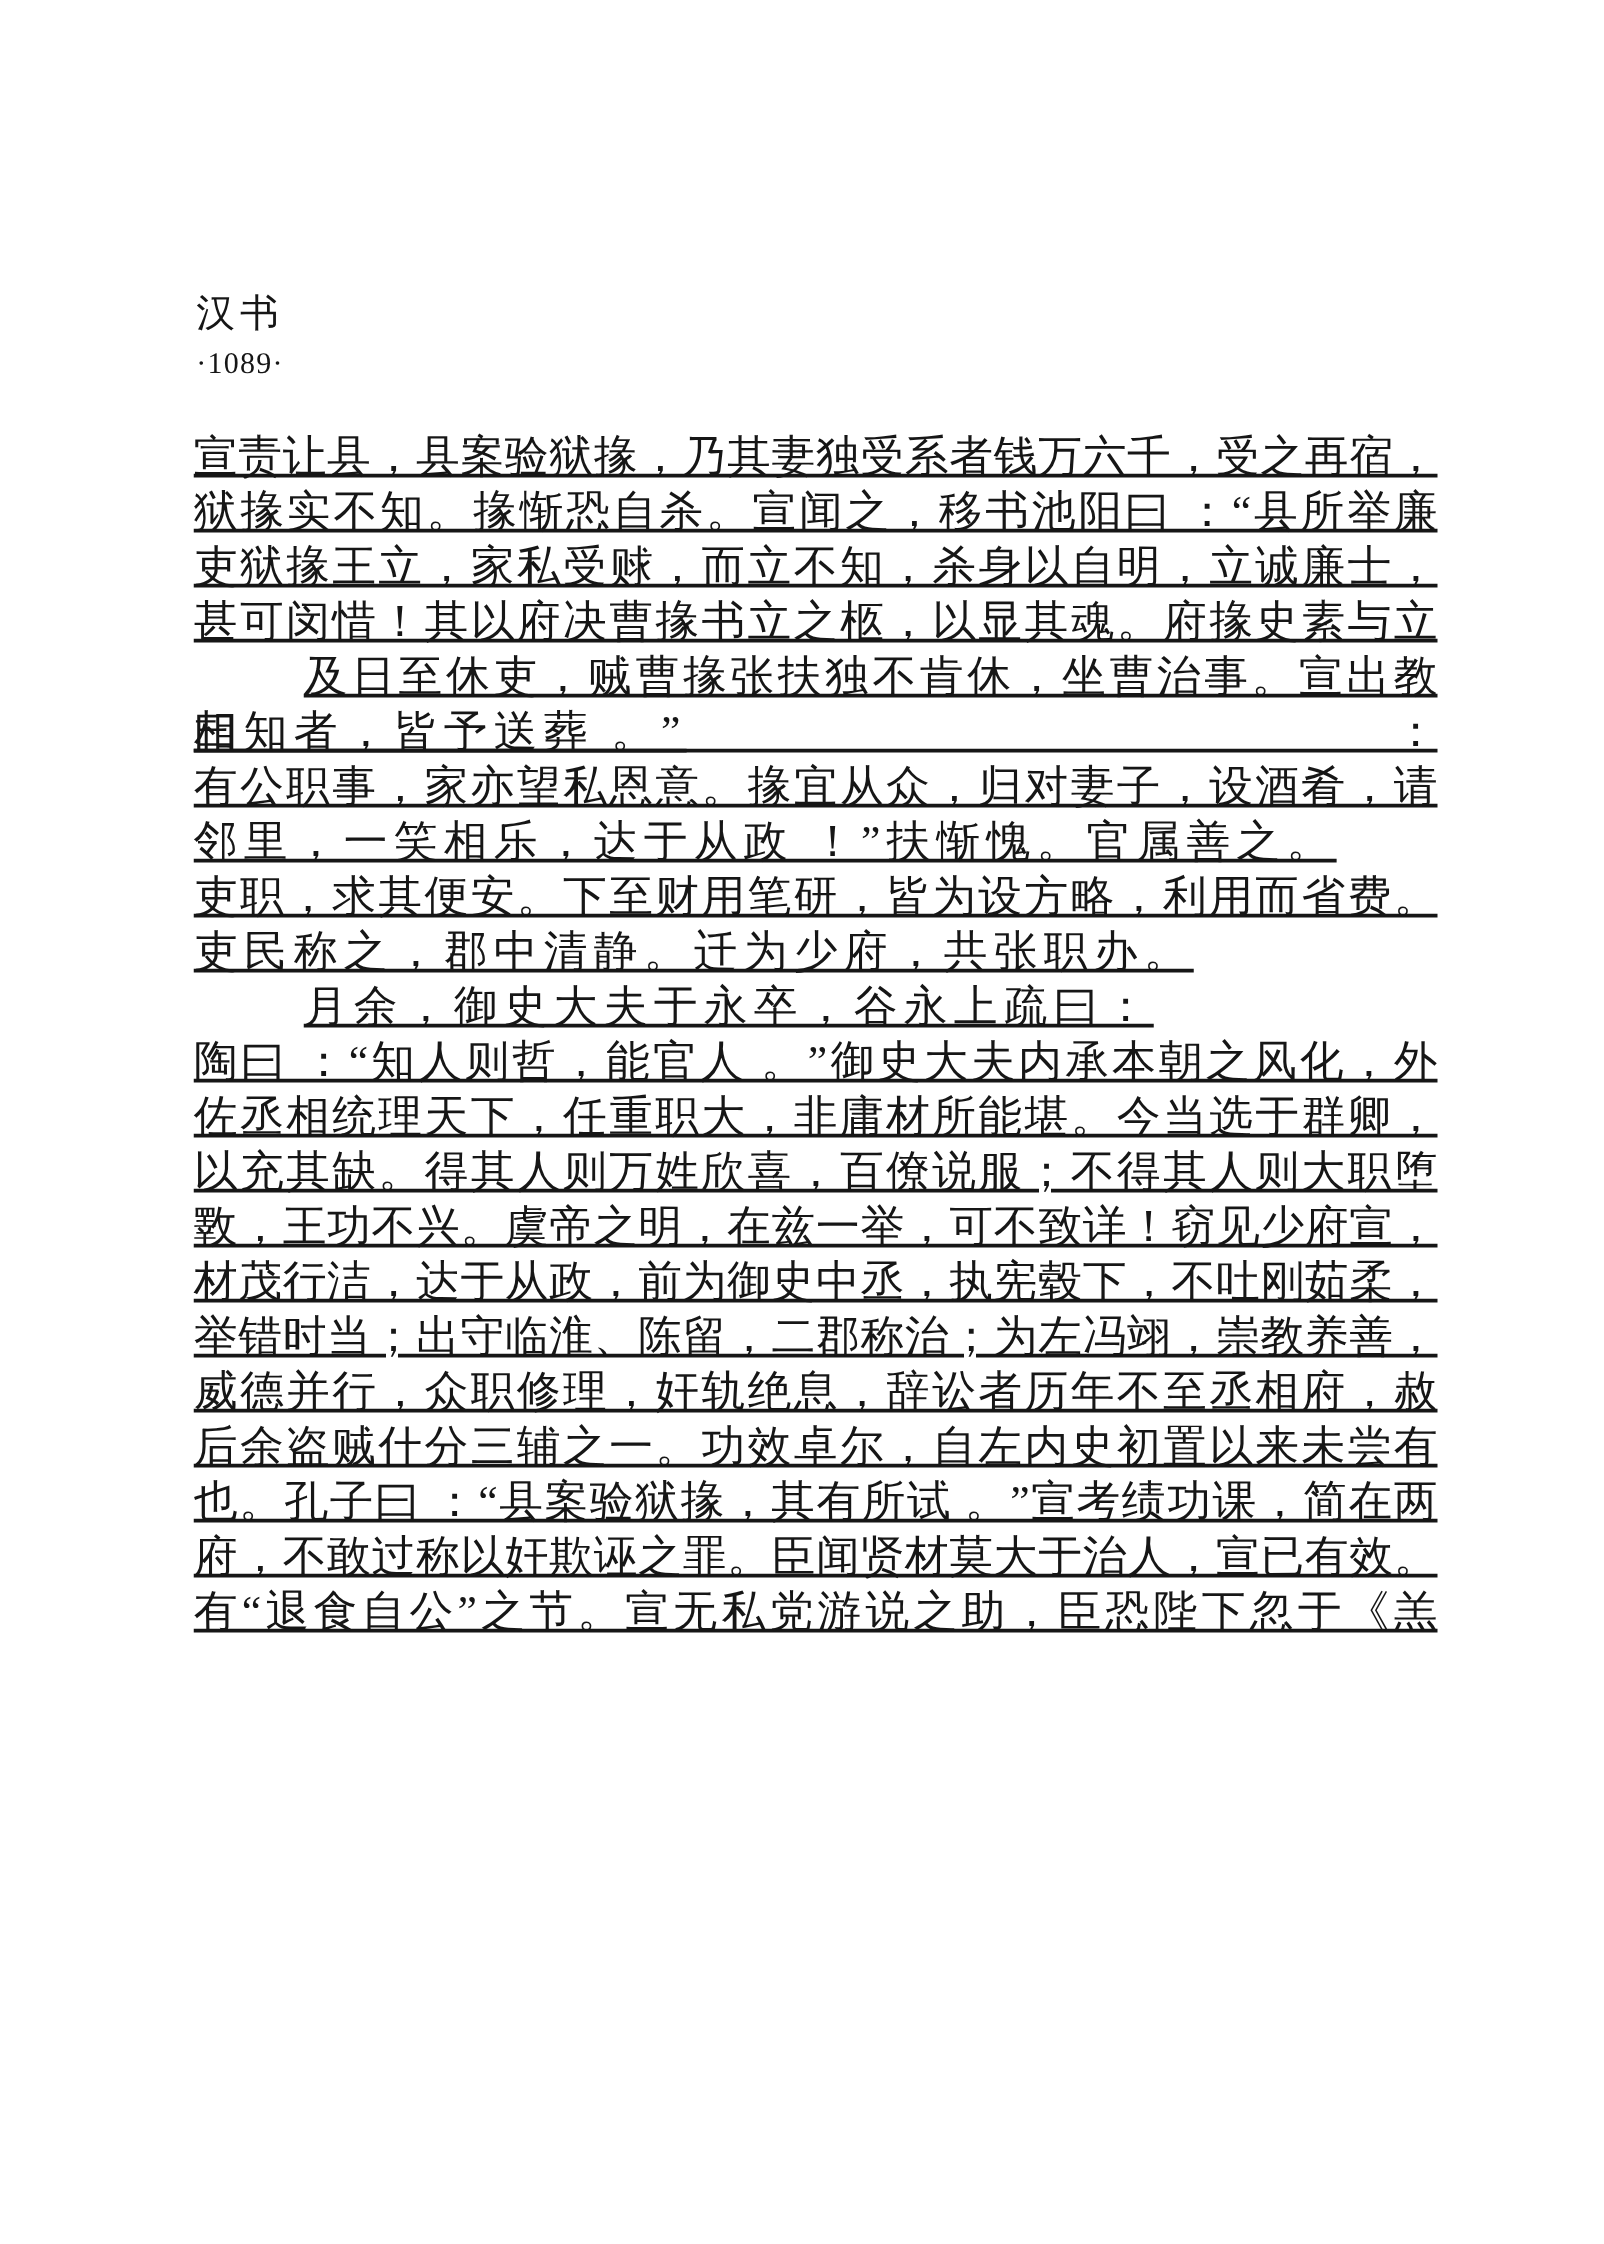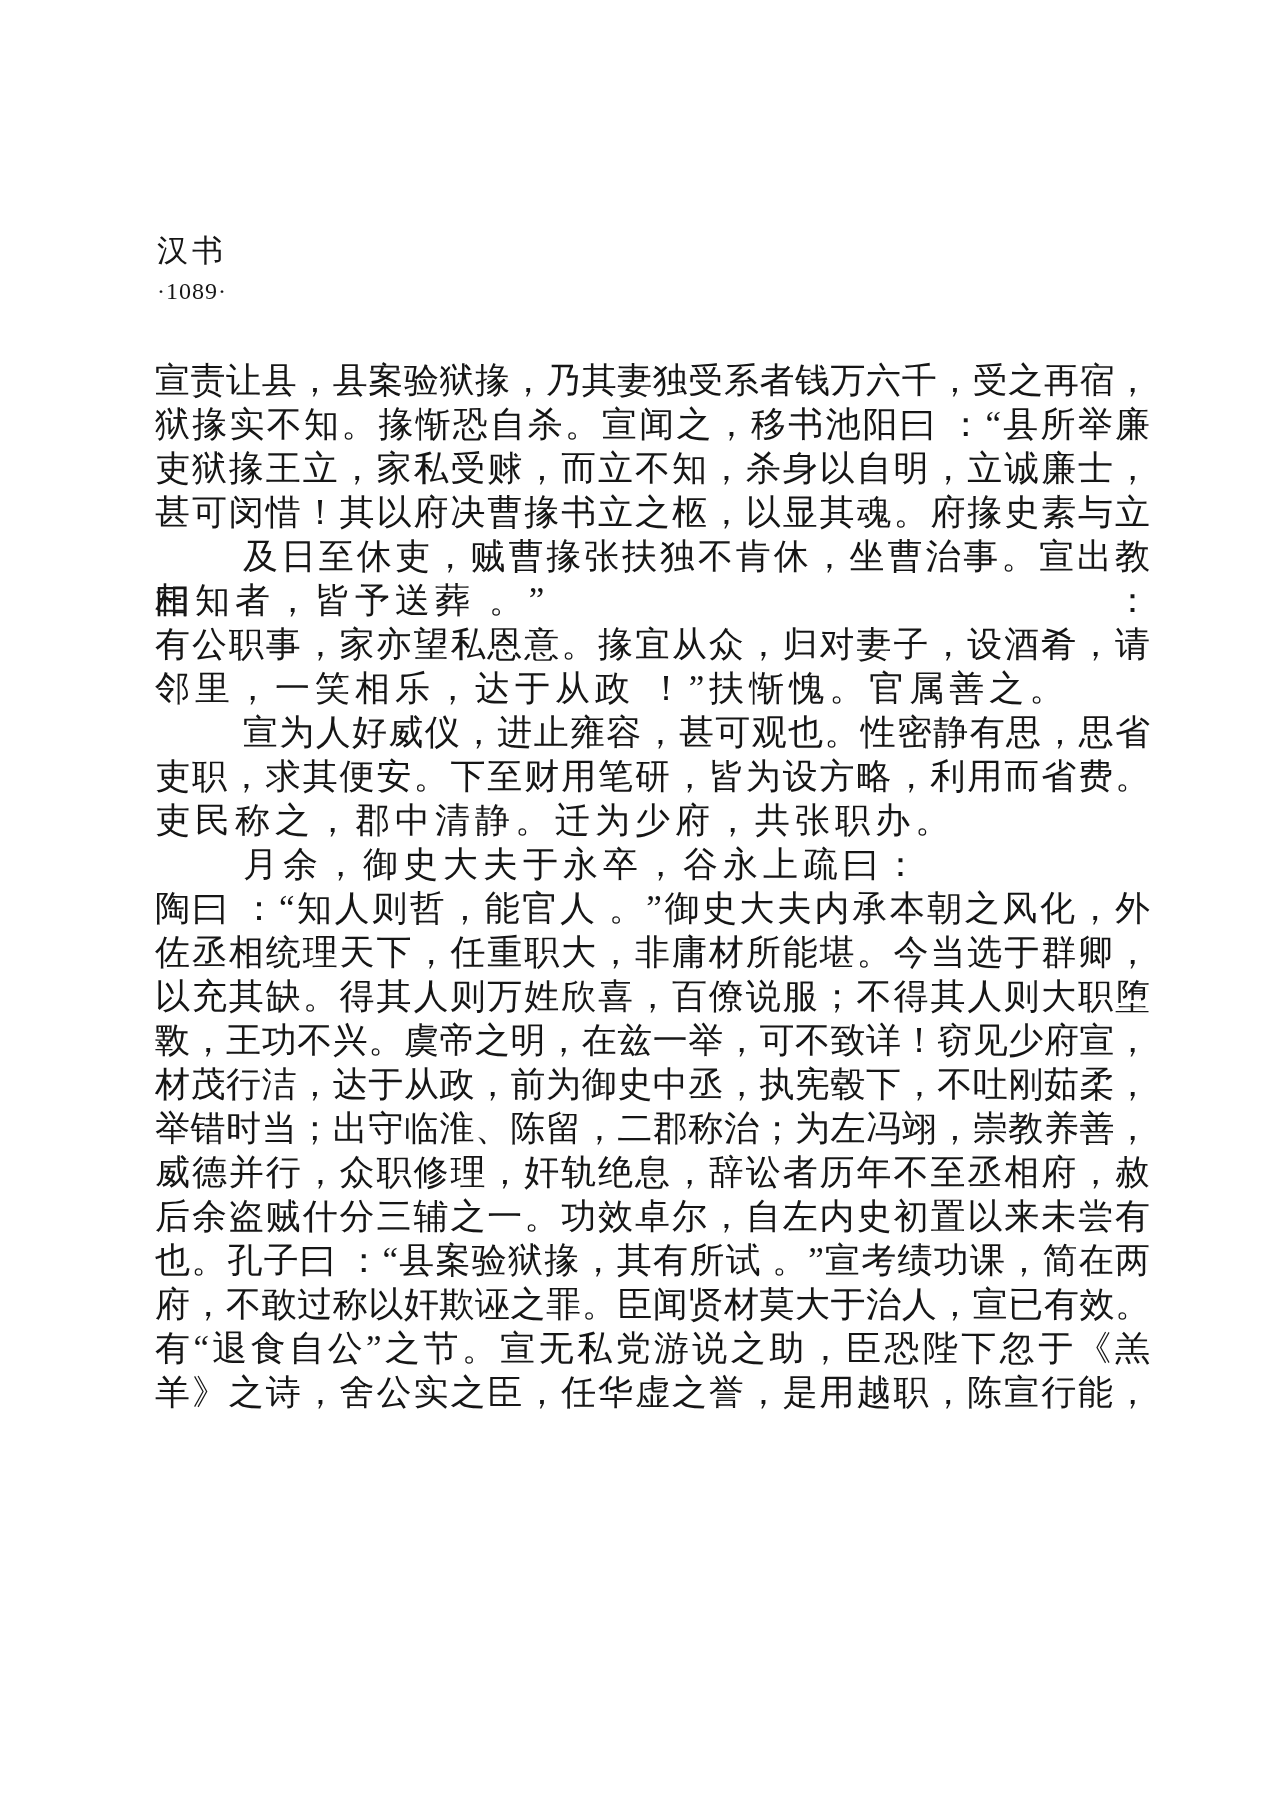--- a/index.html
+++ b/index.html
@@ -30,23 +30,24 @@
   }
   .book-title {
     letter-spacing: 4px;
   }
   .page-number {
     font-size: 24px;
     letter-spacing: 1px;
   }
   .body-text {
     position: absolute;
-    top: 359px;
+    top: 344px;
     left: 155px;
     width: 995px;
+    text-decoration: underline;
   }
   .line {
     font-size: 35px;
     height: 44px;
     line-height: 44px;
     white-space: normal;
     overflow: visible;
   }
   .line.fill {
     text-align: justify;
@@ -69,30 +70,28 @@
   </div>
   <div class="body-text">
       <div class="line fill">宣责让县，县案验狱掾，乃其妻独受系者钱万六千，受之再宿，</div>
       <div class="line fill">狱掾实不知。掾惭恐自杀。宣闻之，移书池阳曰 ：“县所举廉</div>
       <div class="line fill">吏狱掾王立，家私受赇，而立不知，杀身以自明，立诚廉士，</div>
       <div class="line fill">甚可闵惜！其以府决曹掾书立之柩，以显其魂。府掾史素与立</div>
       <div class="line fill indent">及日至休吏，贼曹掾张扶独不肯休，坐曹治事。宣出教曰：</div>
       <div class="line">相知者，皆予送葬 。”</div>
       <div class="line fill">有公职事，家亦望私恩意。掾宜从众，归对妻子，设酒肴，请</div>
       <div class="line">邻里，一笑相乐，达于从政 ！”扶惭愧。官属善之。</div>
-      <div class="line fill indent">宣为人好威仪，进止雍容，甚可观也。性密静有思，思省</div>
       <div class="line fill">吏职，求其便安。下至财用笔研，皆为设方略，利用而省费。</div>
       <div class="line">吏民称之，郡中清静。迁为少府，共张职办。</div>
       <div class="line indent">月余，御史大夫于永卒，谷永上疏曰：</div>
       <div class="line fill">陶曰 ：“知人则哲，能官人 。”御史大夫内承本朝之风化，外</div>
       <div class="line fill">佐丞相统理天下，任重职大，非庸材所能堪。今当选于群卿，</div>
       <div class="line fill">以充其缺。得其人则万姓欣喜，百僚说服；不得其人则大职堕</div>
       <div class="line fill">斁，王功不兴。虞帝之明，在兹一举，可不致详！窃见少府宣，</div>
       <div class="line fill">材茂行洁，达于从政，前为御史中丞，执宪毂下，不吐刚茹柔，</div>
       <div class="line fill">举错时当；出守临淮、陈留，二郡称治；为左冯翊，崇教养善，</div>
       <div class="line fill">威德并行，众职修理，奸轨绝息，辞讼者历年不至丞相府，赦</div>
       <div class="line fill">后余盗贼什分三辅之一。功效卓尔，自左内史初置以来未尝有</div>
       <div class="line fill">也。孔子曰 ：“县案验狱掾，其有所试 。”宣考绩功课，简在两</div>
       <div class="line fill">府，不敢过称以奸欺诬之罪。臣闻贤材莫大于治人，宣已有效。</div>
       <div class="line fill">有“退食自公”之节。宣无私党游说之助，臣恐陛下忽于《羔</div>
-      <div class="line fill">羊》之诗，舍公实之臣，任华虚之誉，是用越职，陈宣行能，</div>
     </div>
 </div>
 
 </body></html>

